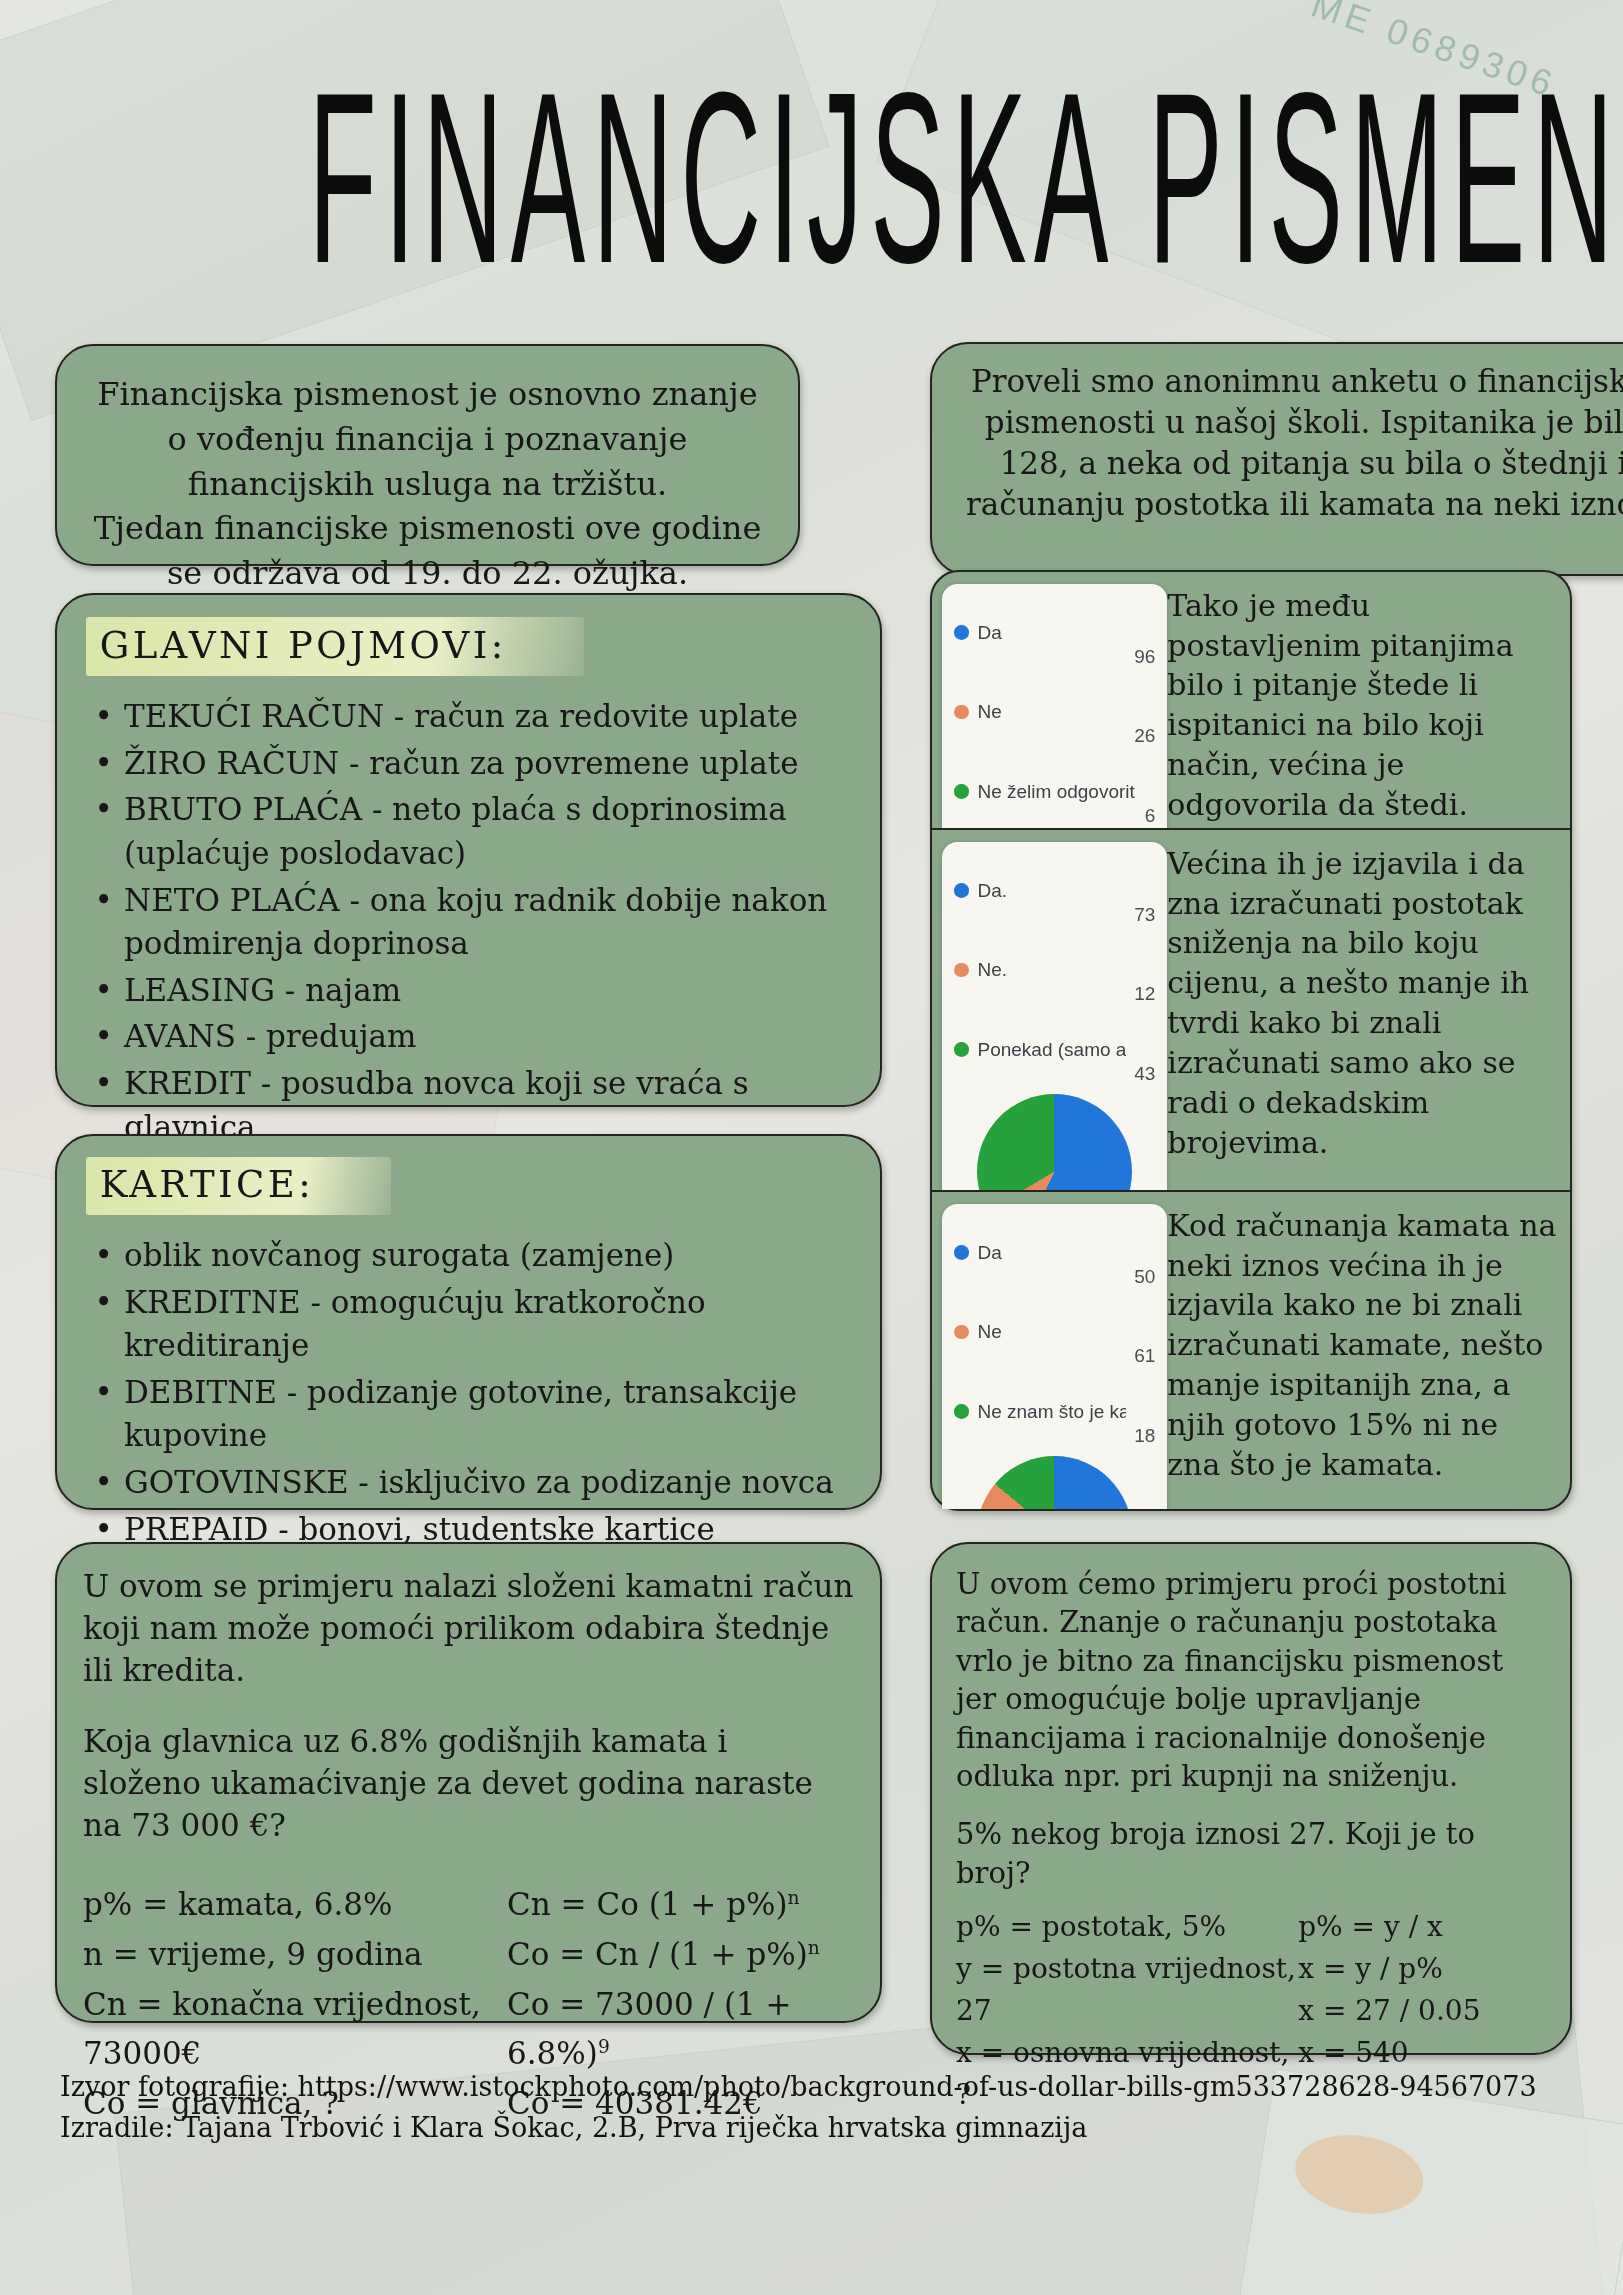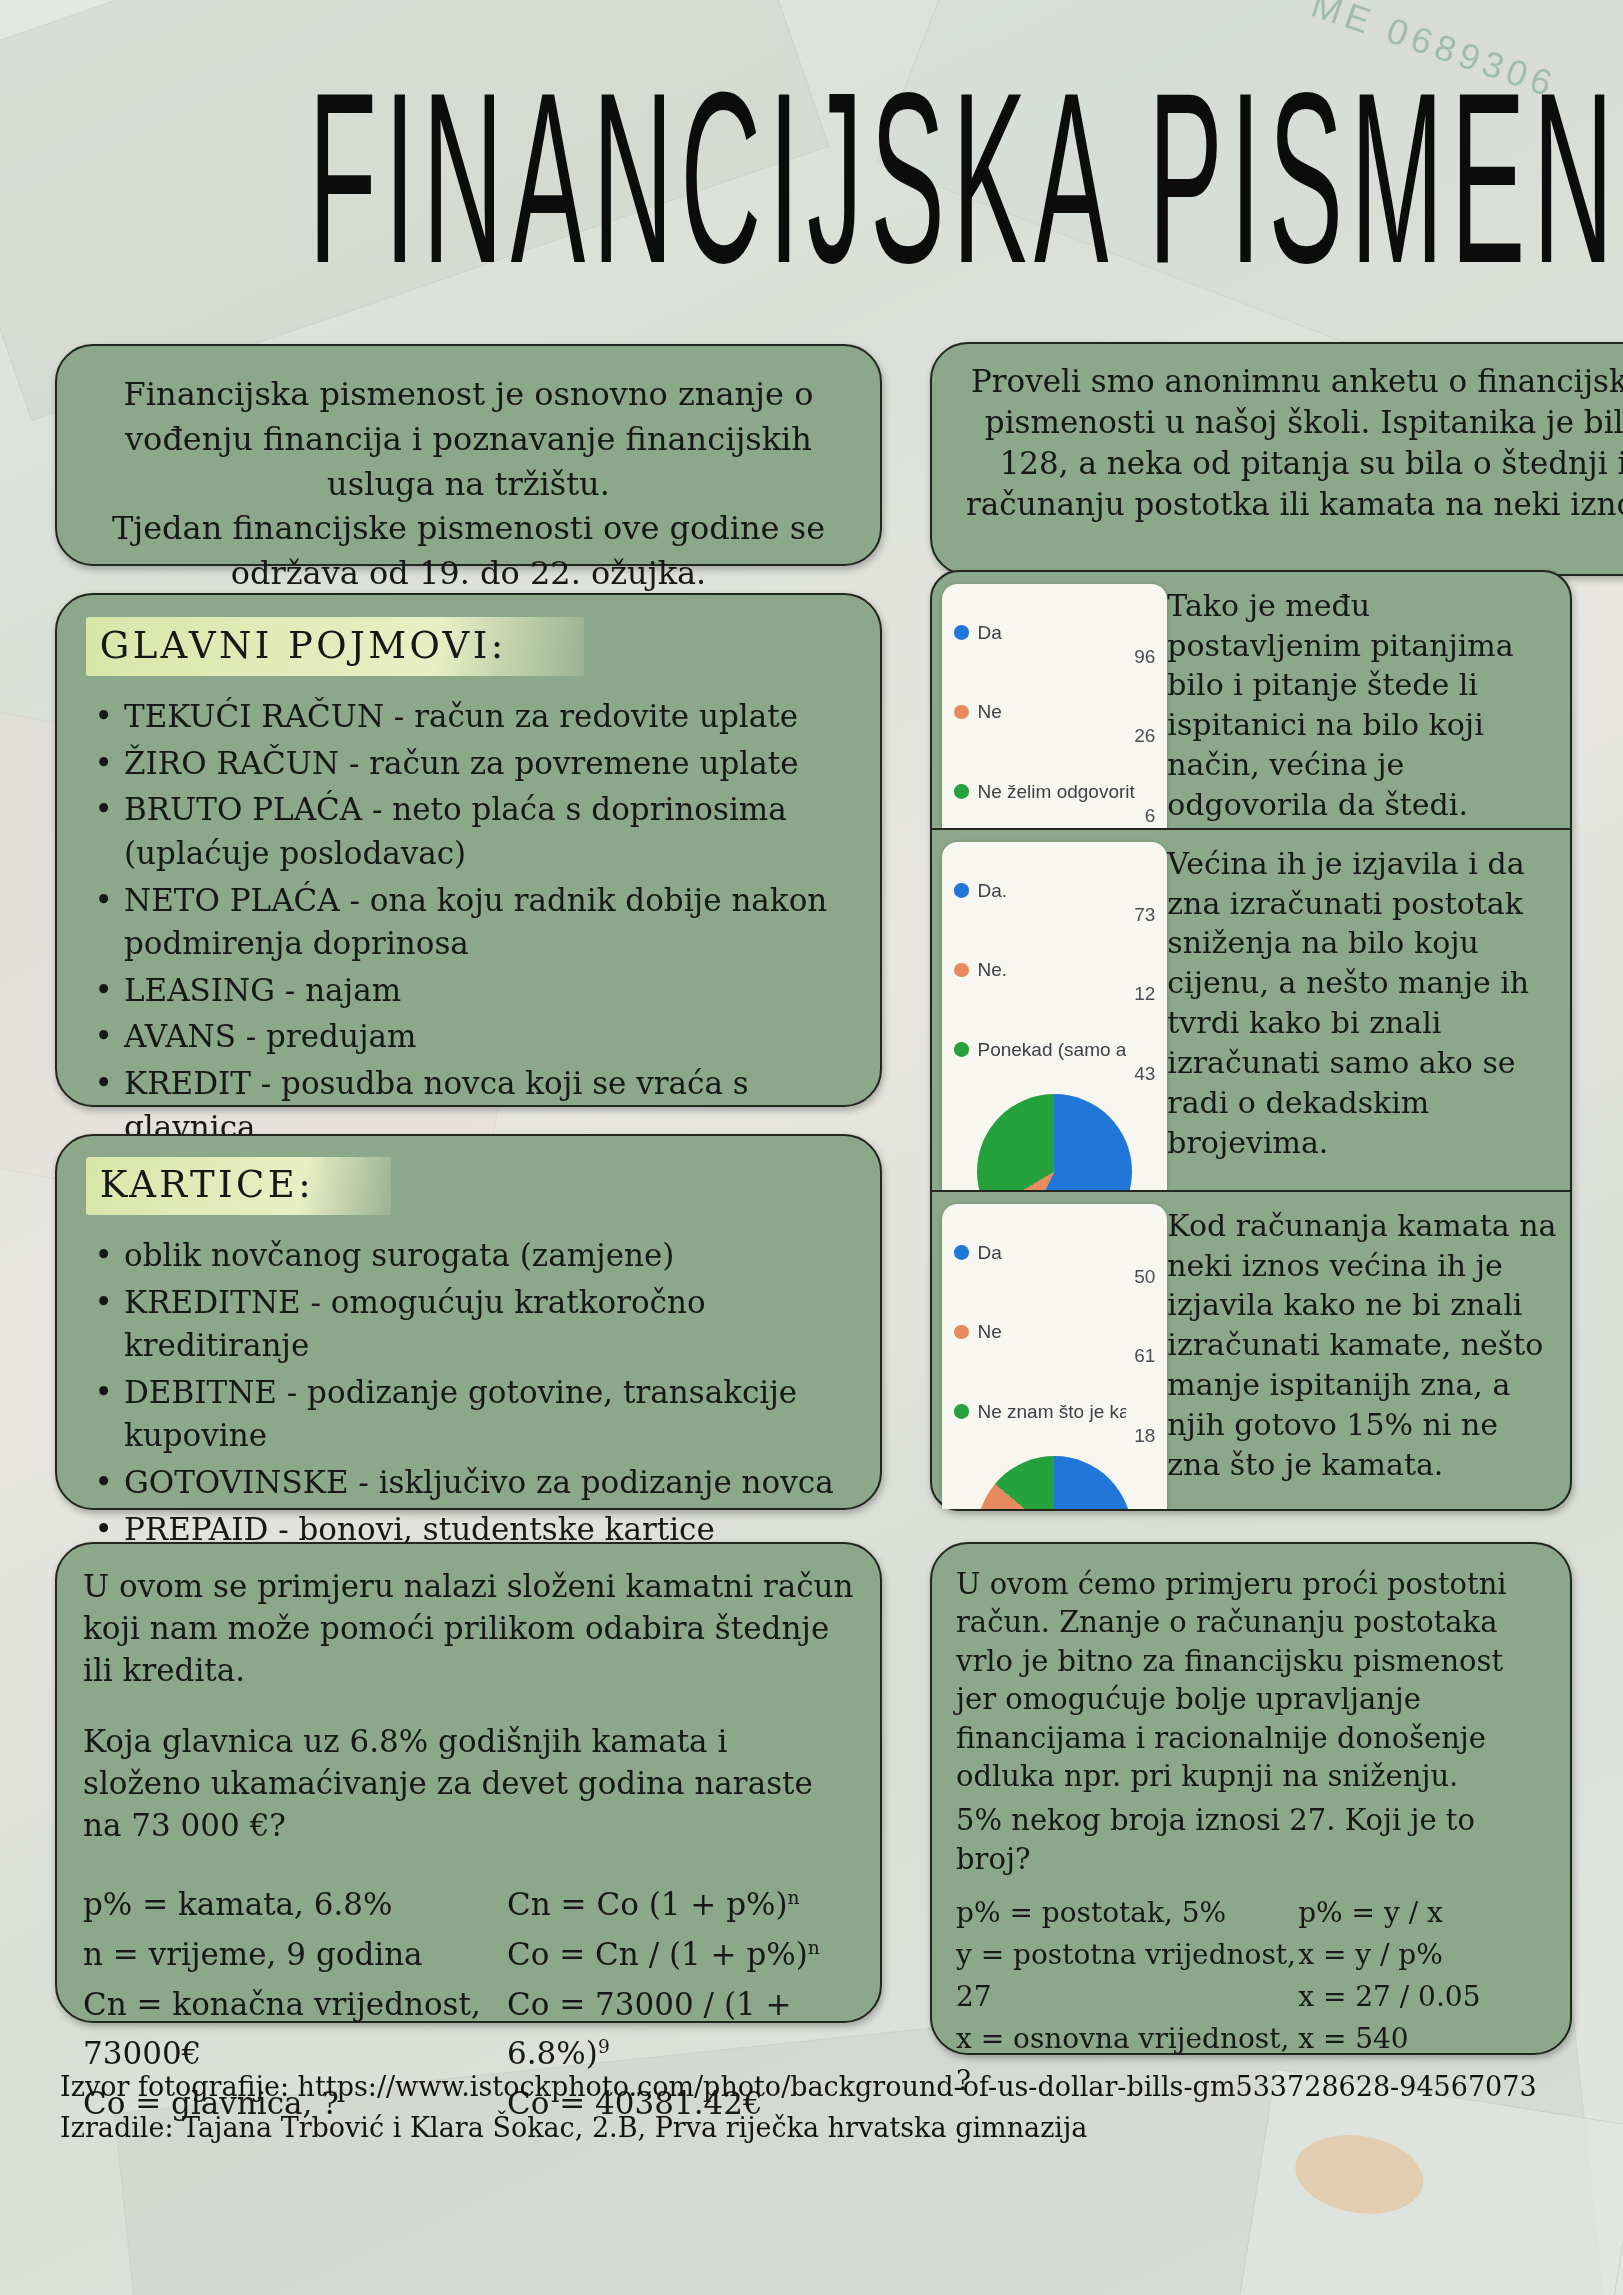--- a/index.html
+++ b/index.html
@@ -17,21 +17,21 @@
   .serial{position:absolute;left:1306px;top:24px;transform:rotate(19deg);font-family:"Liberation Sans",sans-serif;
           font-size:36px;letter-spacing:5.2px;color:#76a288;opacity:.55;}
   
   .title{position:absolute;left:0;top:57px;width:100%;text-align:center;white-space:nowrap;
          font-family:"Liberation Sans",sans-serif;font-weight:500;font-size:180px;line-height:180px;
          letter-spacing:12px;color:#0c0c0c;transform:scale(0.62,1.35);transform-origin:center top;}
   
   .box{position:absolute;background:#8ba88a;border:2.6px solid #23251f;border-radius:38px;
        box-shadow:1.7px 3.4px 6.9px rgba(40,45,40,.30);box-sizing:border-box;}
   .center{text-align:center;}
-  #introLeft{left:55px;top:344px;width:827px;height:222px;padding:26px 29px;font-size:32px;line-height:1.40;}
+  #introLeft{left:55px;top:344px;width:745px;height:222px;padding:26px 29px;font-size:32px;line-height:1.40;}
   #introRight{left:930px;top:342px;width:767px;height:234px;padding:17px 22.3px;font-size:31px;line-height:1.32;}
   
   .hl{display:inline-block;background:linear-gradient(100deg,#d9e6a9 0%,#e9efc4 70%,rgba(233,239,196,.15) 100%);
       padding:6.9px 77px 8.6px 13.7px;border-radius:3px;}
   .bhead{font-size:37px;letter-spacing:3.4px;}
   #glavni{left:55px;top:593px;width:827px;height:514px;padding:22.3px 29px 12px;}
   #kartice{left:55px;top:1134px;width:827px;height:376px;padding:20.6px 29px 10.3px;}
   .blist{margin-top:19px;}
   .li{position:relative;padding-left:38px;font-size:31px;line-height:1.40;margin-bottom:3.4px;}
   .li::before{content:"•";position:absolute;left:8.6px;top:0;}
@@ -51,21 +51,21 @@
   .pie-sm{width:125px;height:125px;}
   .ctext{flex:1;font-size:30px;line-height:1.33;padding-top:1.7px;}
   
   #primjer1{left:55px;top:1542px;width:827px;height:481px;padding:22.3px 26px;font-size:31px;line-height:1.35;}
   #primjer1 .gap1{height:29px;} #primjer1 .gap2{height:34px;}
   .fcols{display:flex;}
   .fcol-l{width:55%;} .fcol-r{width:45%;}
   .frow{font-size:31px;line-height:1.6;}
   sup{font-size:0.6em;}
   #primjer2{left:930px;top:1542px;width:642px;height:513px;padding:20.6px 24px;font-size:29px;line-height:1.33;}
-  #primjer2 .q{margin-top:5px;}
+  #primjer2 .q{margin-top:19px;}
   #primjer2 .fcols{margin-top:13.7px;}
   #primjer2 .fcol-l{width:58%;} #primjer2 .fcol-r{width:42%;}
   #primjer2 .frow{font-size:28px;line-height:1.5;}
   
   .footer{position:absolute;left:60px;top:2067px;width:1512px;font-size:27px;line-height:1.5;color:#121212;}
 </style>
 </head>
 <body>
 
 <div class="canvas">

